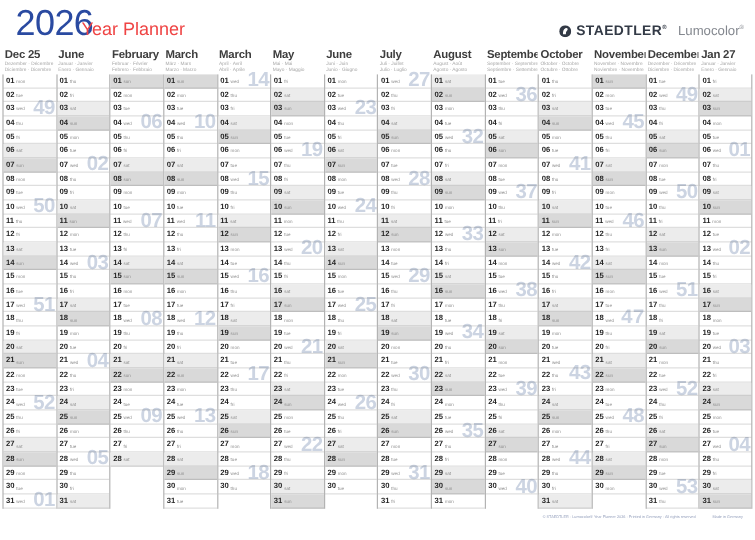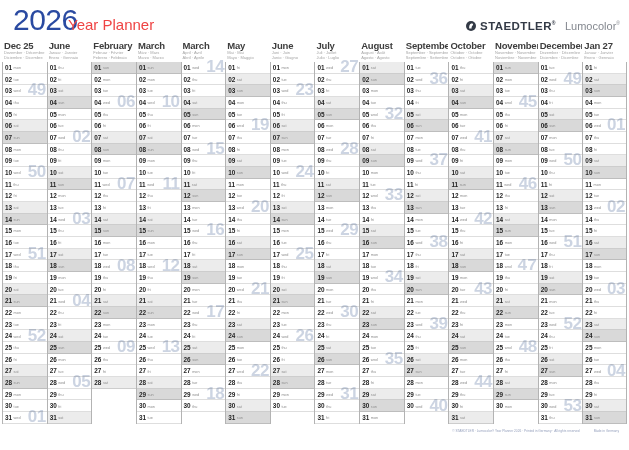--- a/index.html
+++ b/index.html
@@ -1530,21 +1530,21 @@
           <div class="day">
             <span class="num">30</span>
             <span class="wd">fri</span>
           </div>
           <div class="day sat">
             <span class="num">31</span>
             <span class="wd">sat</span>
           </div>
           <span class="wk" style="top: 66.062px;">41</span>
           <span class="wk" style="top: 147.801px;">42</span>
-          <span class="wk" style="top: 218px;">43</span>
+          <span class="wk" style="top: 240px;">43</span>
           <span class="wk" style="top: 311.279px;">44</span>
         </div>
       </div>
       <div class="col">
         <div class="mh">
           <div class="mlabel">November</div>
           <div class="msub">November · Novembre</div>
           <div class="msub">Noviembre · Novembre</div>
         </div>
         <div class="days">

